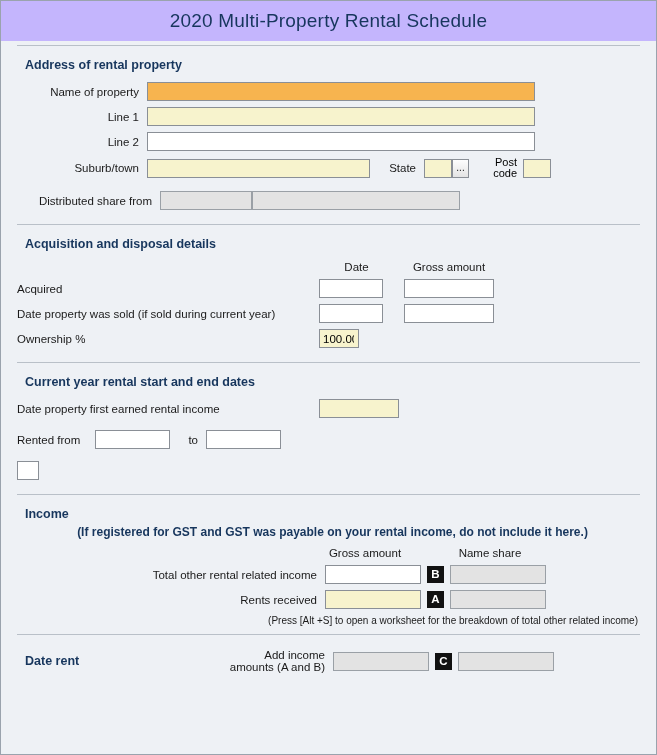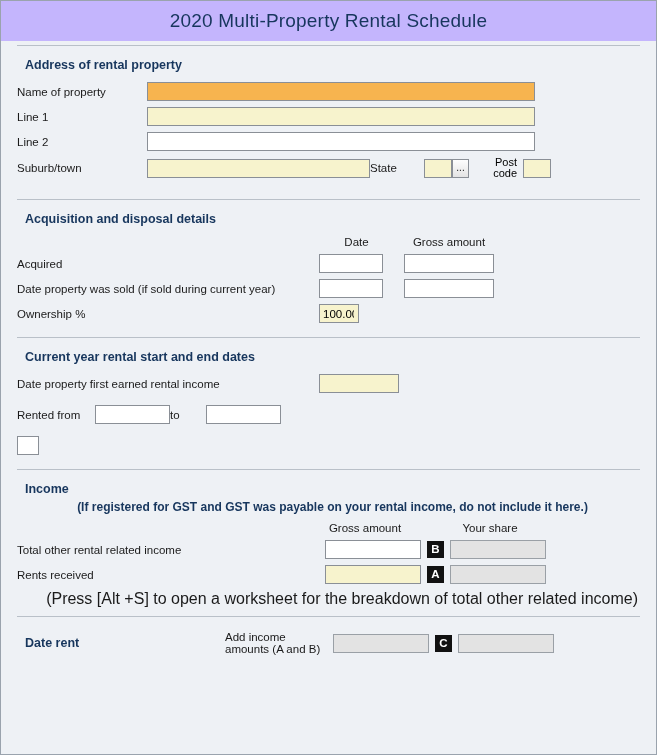--- a/index.html
+++ b/index.html
@@ -56,21 +56,21 @@
     text-align: center;
   }
   .row {
     display: flex;
     align-items: center;
     margin-bottom: 6px;
   }
   .lbl {
     font-size: 11.5px;
     color: #1a1a1a;
-    text-align: left;
+    text-align: right;
     padding-right: 8px;
   }
   .lbl-left {
     font-size: 11.5px;
     color: #1a1a1a;
     text-align: left;
   }
   input.fld {
     box-sizing: border-box;
     height: 19px;
@@ -117,21 +117,21 @@
     height: 17px;
     background: #111111;
     color: #ffffff;
     font-weight: bold;
     font-size: 11.5px;
     text-align: center;
     line-height: 17px;
     margin: 0 6px;
   }
   .note {
-    font-size: 16px;
+    font-size: 10px;
     text-align: right;
     color: #1a1a1a;
     padding-right: 2px;
     margin-top: 2px;
   }
   .gross-rent-label {
     font-size: 12.5px;
     font-weight: bold;
     color: #17365d;
     margin-left: 8px;
@@ -171,20 +171,25 @@
       <input class="fld yellow" style="width: 223px;" value="">
       <div class="lbl" style="width:46px;">State</div>
       <input class="fld yellow" style="width: 28px;" value="">
       <button class="btn-ellipsis">...</button>
       <div class="two-line-lbl" style="width:48px;">Post<br>code</div>
       <input class="fld yellow" style="width: 28px;" value="">
     </div>
 
     <div class="spacer-sm"></div>
 
+    <div class="row">
+      <div class="lbl" style="width:135px;">Distributed share from</div>
+      <input class="fld grey" style="width: 92px;" value="">
+      <input class="fld grey" style="width: 208px;" value="">
+    </div>
   </div>
 
   <div class="divider"></div>
 
   <div class="section">
     <div class="section-title">Acquisition and disposal details</div>
 
     <div class="row">
       <div style="width:302px;"></div>
       <div class="col-head" style="width:75px;">Date</div>
@@ -241,21 +246,21 @@
   <div class="divider"></div>
 
   <div class="section">
     <div class="section-title tight">Income</div>
     <div class="section-subtitle">(If registered for GST and GST was payable on your rental income, do not include it here.)</div>
 
     <div class="row">
       <div style="width:300px;"></div>
       <div class="col-head" style="width:96px;">Gross amount</div>
       <div style="width:29px;"></div>
-      <div class="col-head" style="width:96px;">Your share</div>
+      <div class="col-head" style="width:96px;">Name share</div>
     </div>
 
     <div class="row">
       <div class="lbl" style="width:300px;">Total other rental related income</div>
       <input class="fld num" style="width: 96px;" value="">
       <span class="badge">B</span>
       <input class="fld grey num" style="width: 96px;" value="">
     </div>
 
     <div class="row">

